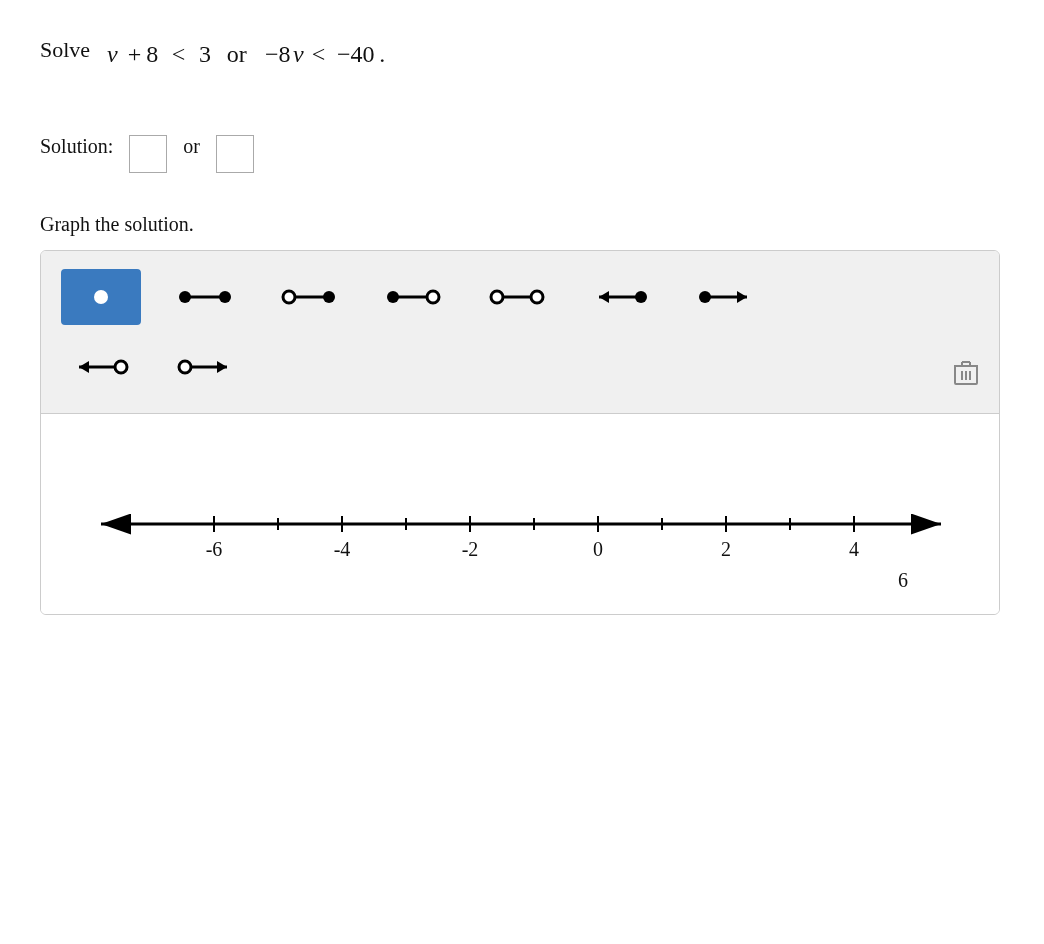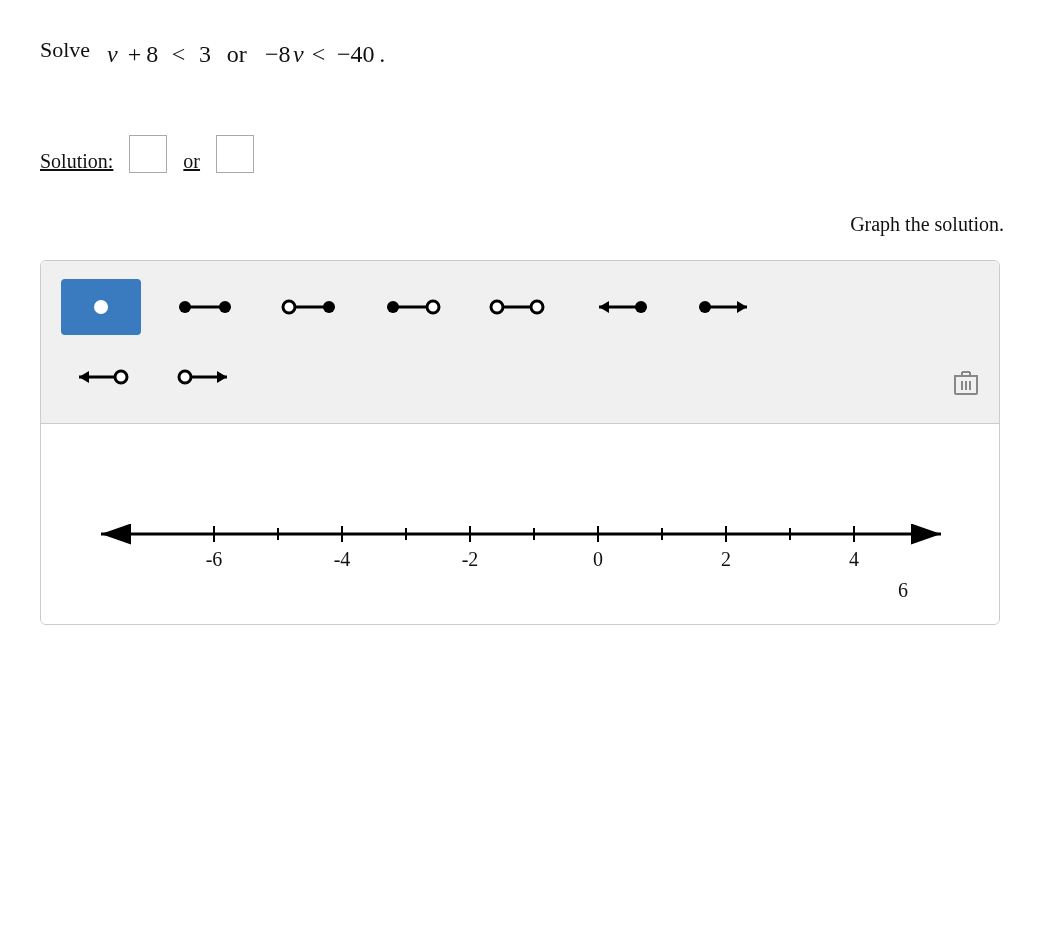--- a/index.html
+++ b/index.html
@@ -12,40 +12,38 @@
     }
 
     .problem-statement {
       font-size: 22px;
       margin-bottom: 61px;
       color: #111;
     }
 
     .solution-row {
       display: flex;
-      align-items: flex-end;
+      align-items: flex-start;
       gap: 16px;
       font-size: 20px;
       margin-bottom: 40px;
       color: #111;
-      text-decoration: underline;
     }
 
     .solution-box {
       width: 38px;
       height: 38px;
       border: 1px solid #aaa;
       display: inline-block;
     }
 
     .graph-label {
       font-size: 20px;
-      margin-bottom: 24px;
+      margin-bottom: 14px;
       color: #111;
-      text-align: right;
     }
 
     .graph-container {
       border: 1px solid #ccc;
       border-radius: 6px;
       overflow: hidden;
       width: 960px;
     }
 
     .toolbar {

